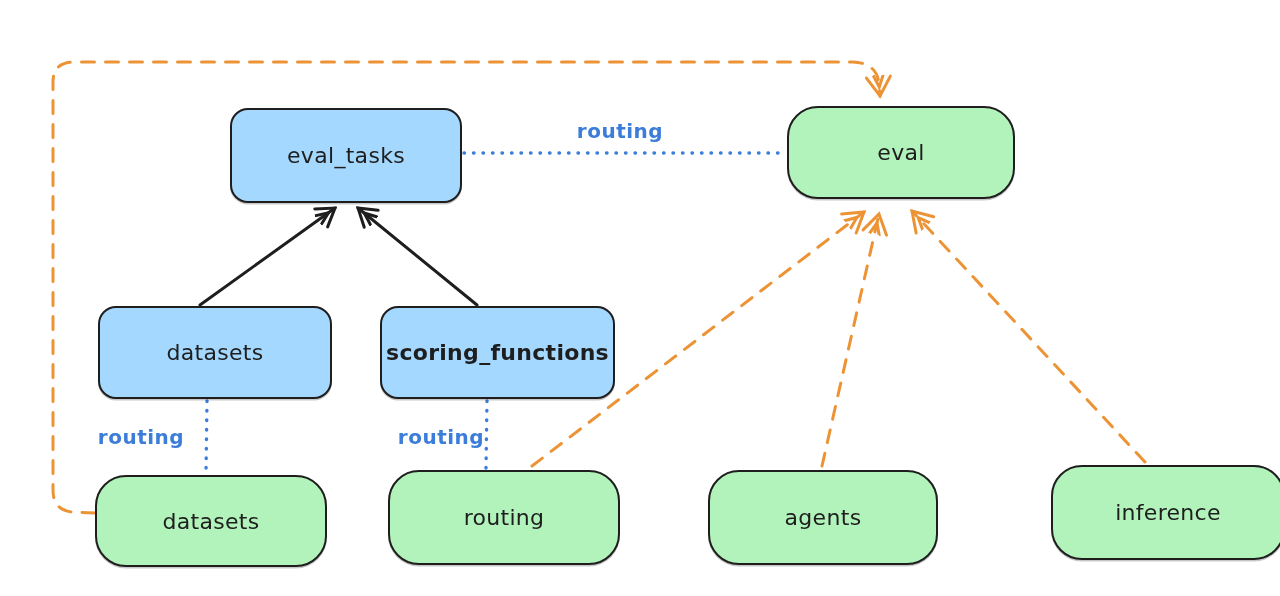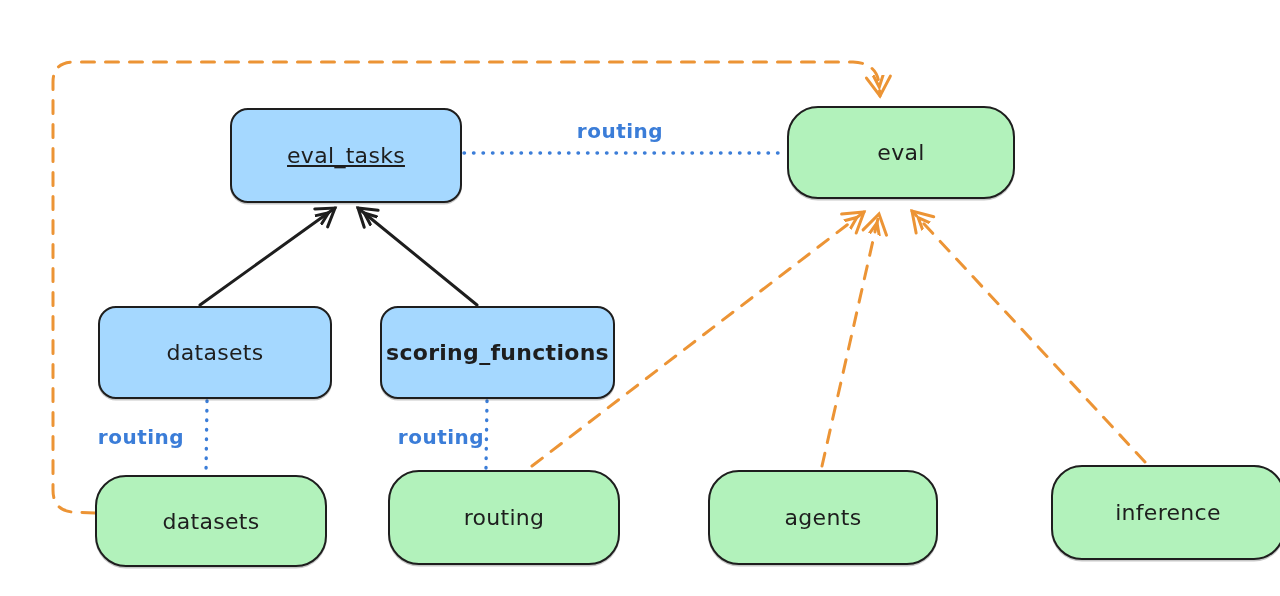--- a/index.html
+++ b/index.html
@@ -76,21 +76,21 @@
     <path class="edge-blue-dotted" d="M 464 153 L 786 153"></path>
     <path class="edge-blue-dotted" d="M 207 401 L 206 473"></path>
     <path class="edge-blue-dotted" d="M 487 401 L 486 468"></path>
 
     <path class="edge-orange-dashed" d="M 95 513 L 72 512 Q 53 510 53 490 L 53 82 Q 53 62 74 62 L 853 62 Q 877 63 879 84 L 880 96" marker-end="url(#arrow-orange)"></path>
     <path class="edge-orange-dashed" d="M 532 466 L 864 212" marker-end="url(#arrow-orange)"></path>
     <path class="edge-orange-dashed" d="M 822 466 L 879 214" marker-end="url(#arrow-orange)"></path>
     <path class="edge-orange-dashed" d="M 1145 462 L 912 211" marker-end="url(#arrow-orange)"></path>
   </svg>
 
-  <div class="node node-blue" style="left:230px;top:108px;width:232px;height:95px;text-decoration:underline;">
+  <div class="node node-blue" style="left:230px;top:108px;width:232px;height:95px;">
     <span>eval_tasks</span>
   </div>
 
   <div class="node node-green" style="left:787px;top:106px;width:228px;height:93px;">
     <span>eval</span>
   </div>
 
   <div class="node node-blue" style="left:98px;top:306px;width:234px;height:93px;">
     <span>datasets</span>
   </div>

